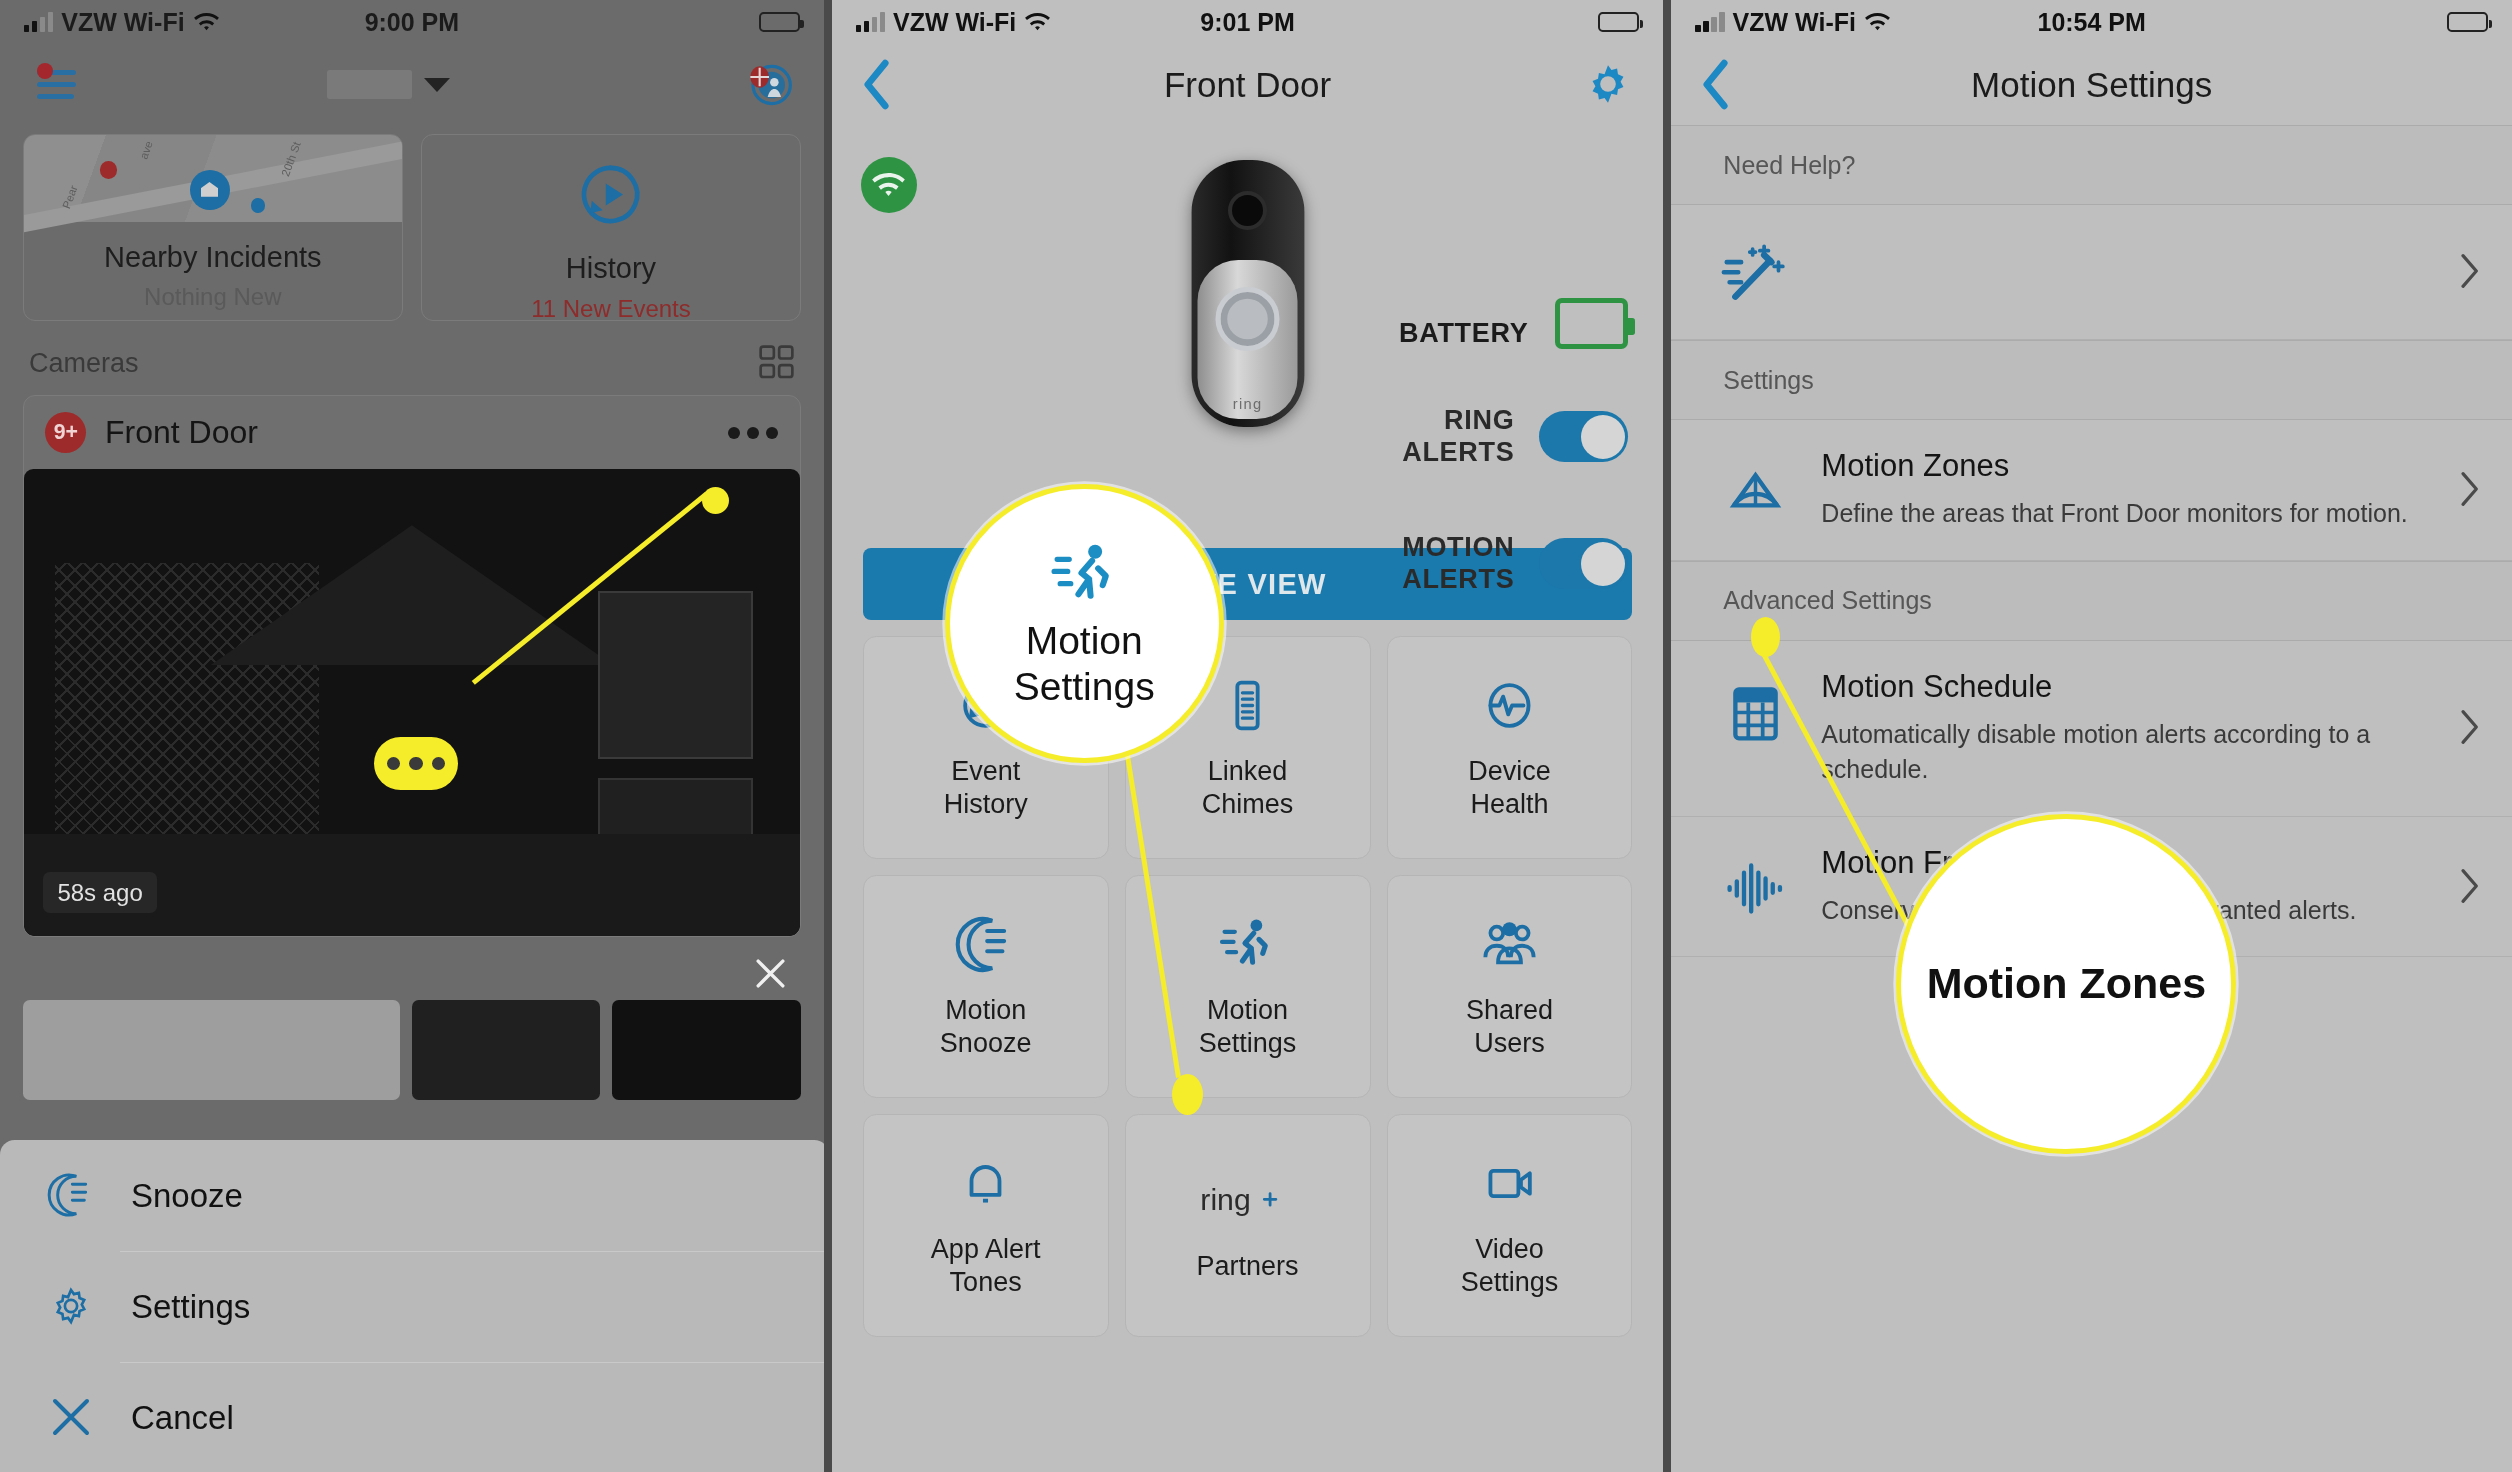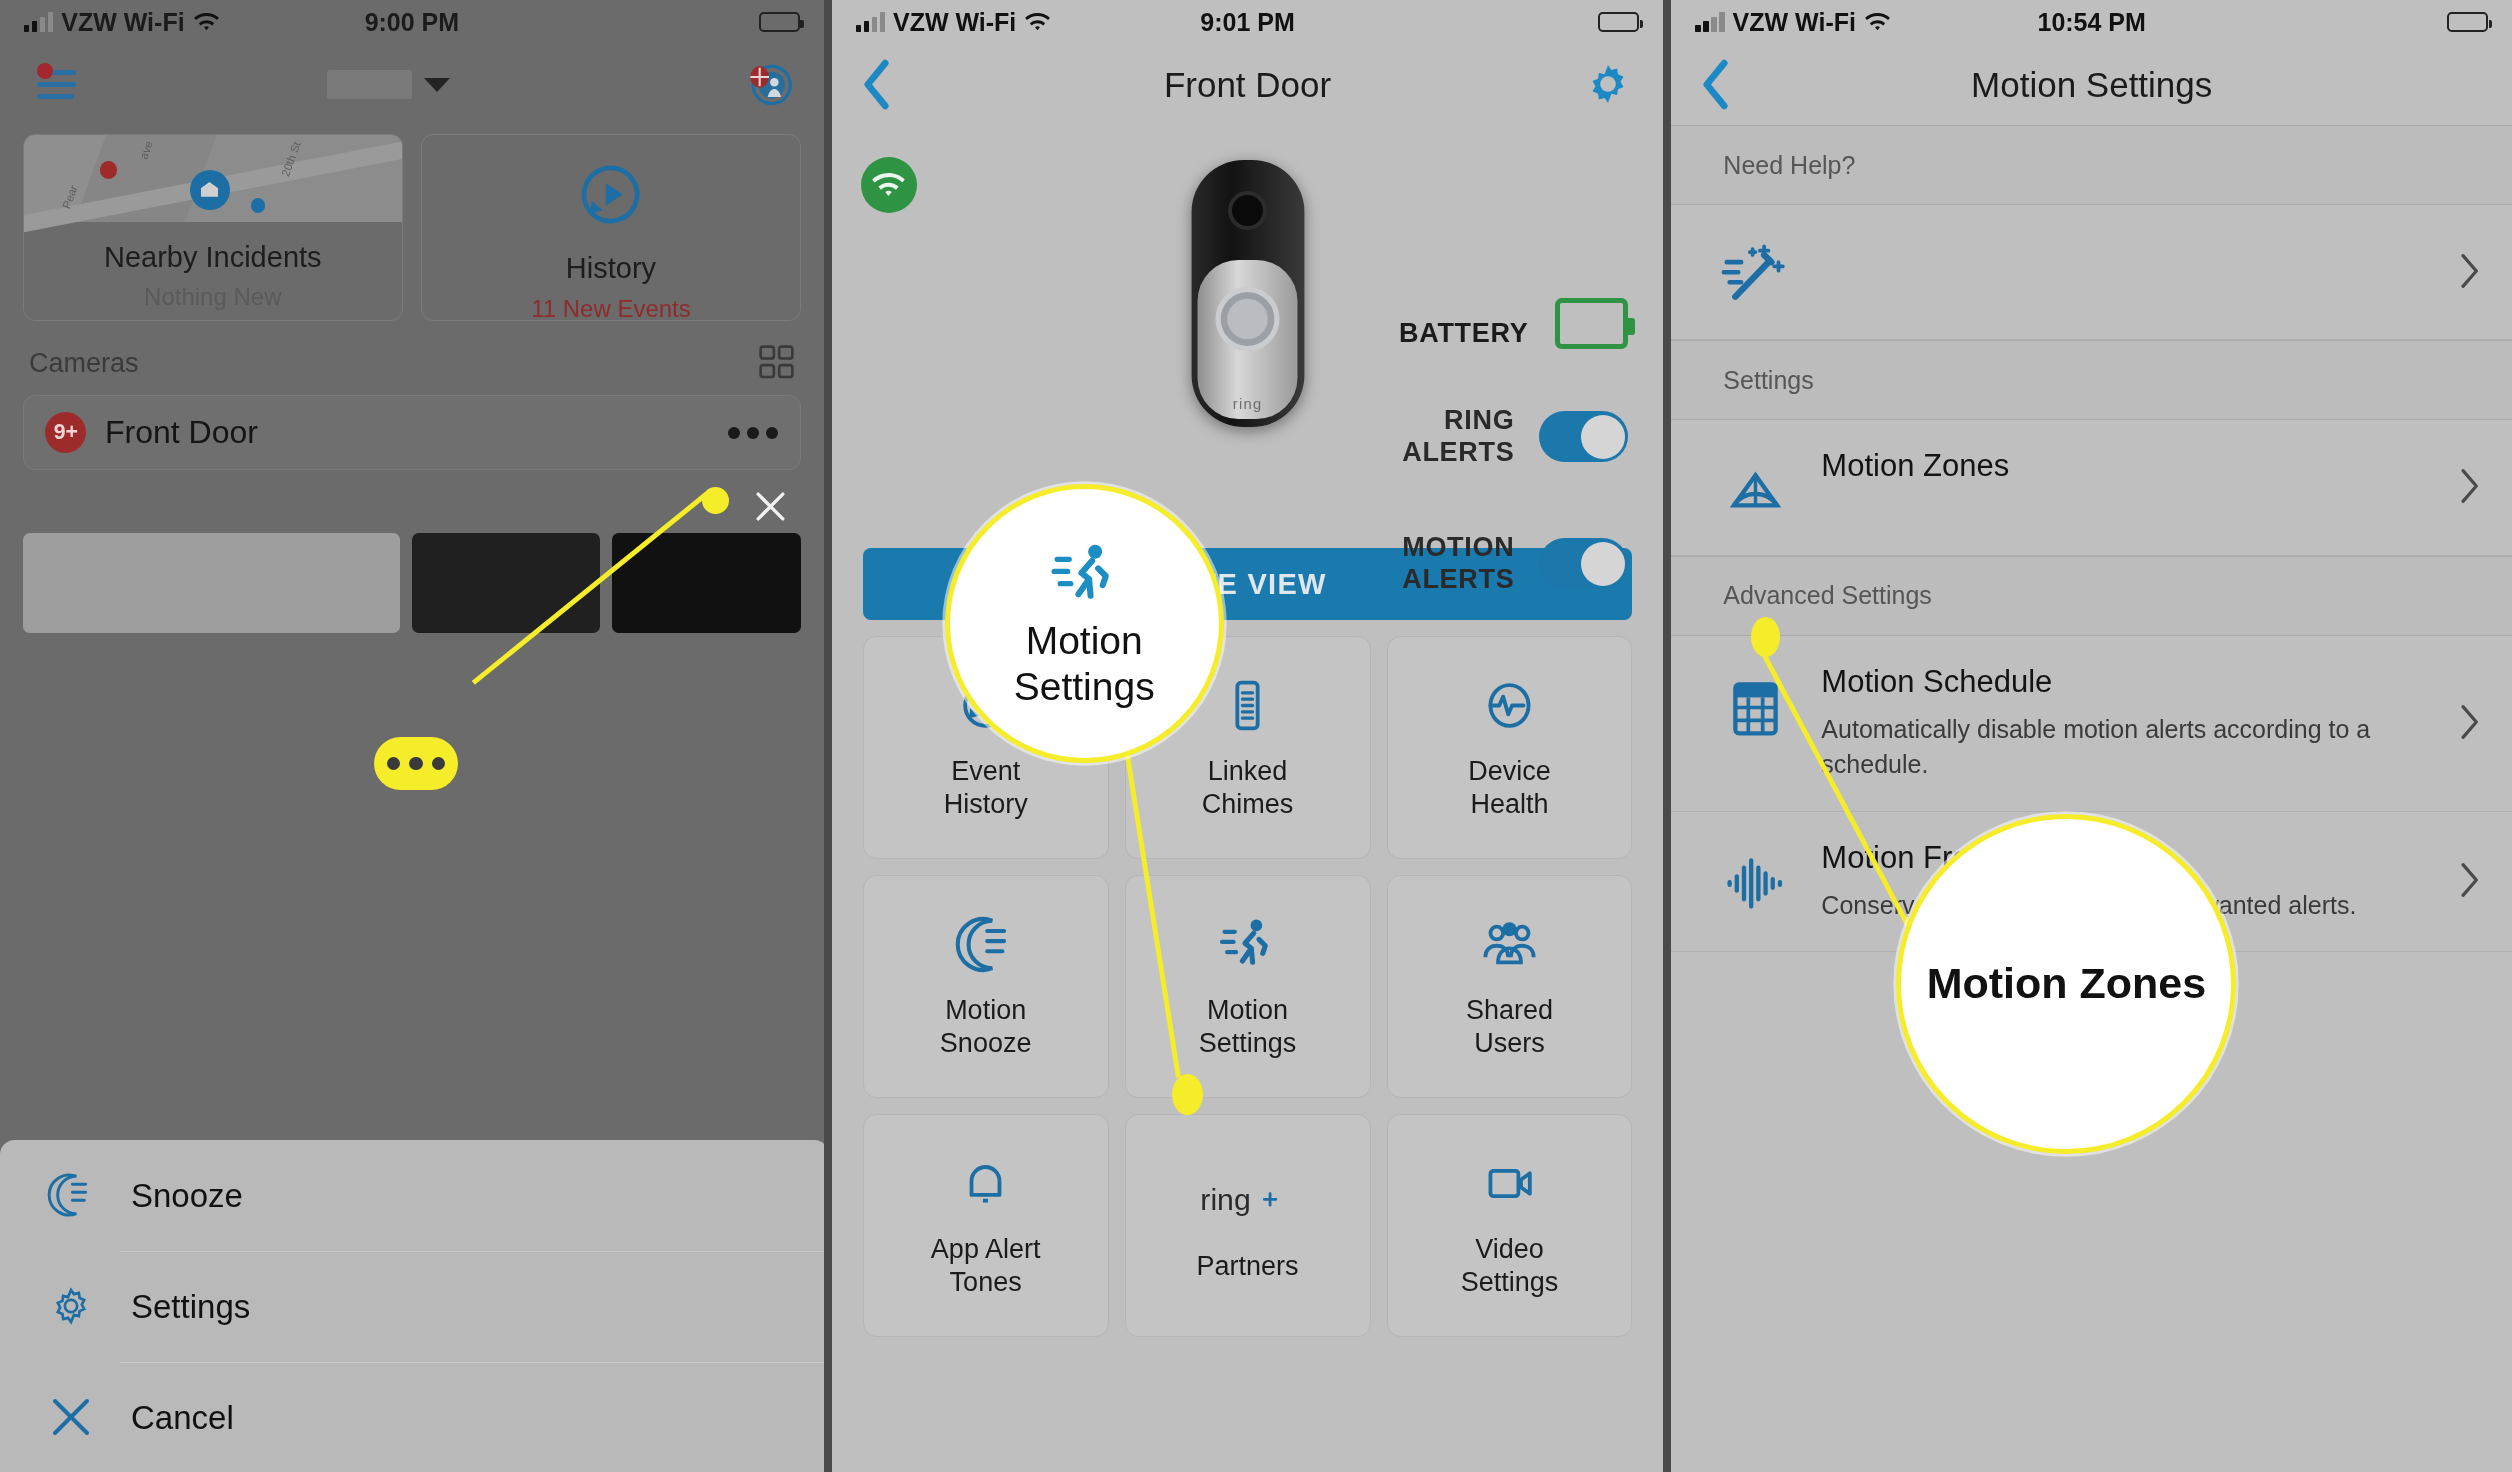--- a/index.html
+++ b/index.html
@@ -279,20 +279,28 @@
     <div class="cam-card">
       <div class="cam-head">
         <span class="badge9">9+</span>
         <span class="cam-name">Front Door</span>
         <span class="dots">
             <i></i>
             <i></i>
             <i></i>
           </span>
       </div>
+      <div class="cam-thumb">
+        <div class="lattice"></div>
+          <div class="roof"></div>
+        <div class="win"></div>
+          <div class="win2"></div>
+          <div class="floor"></div>
+        <span class="ago">58s ago</span>
+      </div>
     </div>
 
     <div class="close-row">
       <span>
         <svg width="37" height="37" viewBox="0 0 24 24">
             <path d="M4 4l16 16M20 4L4 20" stroke="#f0f0f0" stroke-width="2.2" stroke-linecap="round"></path>
           </svg>
       </span>
     </div>
 
@@ -604,20 +612,21 @@
     <div class="r-row">
       <span class="r-ico">
         <svg width="69" height="69" viewBox="0 0 48 48">
           <path d="M24 12L9 33h30z" fill="none" stroke="#1c6ea4" stroke-width="3"></path>
           <path d="M9 33a18 18 0 0130 0" fill="none" stroke="#1c6ea4" stroke-width="3"></path>
           <path d="M24 12v21" stroke="#1c6ea4" stroke-width="2.4"></path>
         </svg>
       </span>
       <span class="r-text">
         <span class="r-h">Motion Zones</span>
+        <span class="r-p" style="display:block">Define the areas that Front Door monitors for motion.</span>
       </span>
       <span class="r-chev">
         <svg width="20" height="36" viewBox="0 0 15 27">
             <path d="M3 2l10 11.5L3 25" fill="none" stroke="#4a4a4a" stroke-width="2.4" stroke-linecap="round" stroke-linejoin="round"></path>
           </svg>
       </span>
     </div>
 
     <div class="r-sec">Advanced Settings</div>
 

